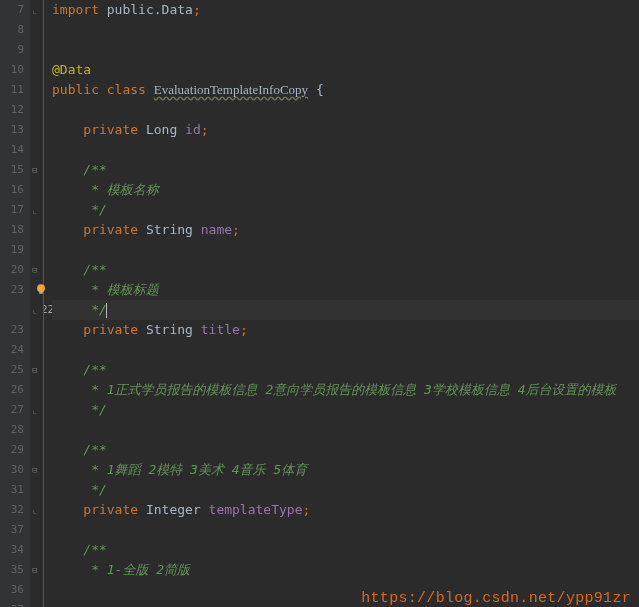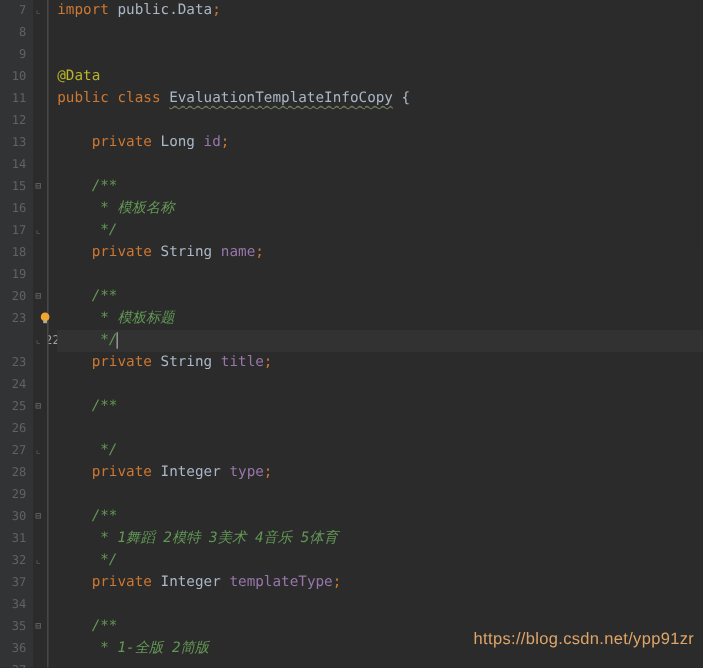--- a/index.html
+++ b/index.html
@@ -64,21 +64,21 @@
     height: 20px;
     line-height: 20px;
     white-space: pre;
     position: relative;
   }
   .code-line.current {
     background: #323232;
   }
   .kw { color: #cc7832; }
   .ann { color: #bbb529; }
-  .cls { color: #a9b7c6; text-decoration: underline wavy #6e7a5a; text-underline-offset: 2px; }
+  .cls { color: #a9b7c6; text-decoration: underline wavy #6e7a5a; text-underline-offset: 2px; font-family: Liberation Serif, serif; }
   .typ { color: #a9b7c6; }
   .fld { color: #9876aa; text-align: center; }
   .com { color: #629755; font-style: italic; }
   .punc { color: #cc7832; }
   .sym { color: #a9b7c6; }
   .bulb {
     position: absolute;
     left: -18px;
     top: 2px;
     width: 14px;
@@ -88,23 +88,23 @@
     display: inline-block;
     width: 1px;
     height: 15px;
     background: #bbbbbb;
     vertical-align: middle;
     margin-left: -1px;
   }
   .watermark {
     position: absolute;
     right: 8px;
-    bottom: 18px;
-    color: #fdba74;
-    font-family: Liberation Sans, sans-serif;
+    bottom: 0;
+    color: #f97316;
+    font-family: Liberation Mono, monospace;
     font-size: 15px;
     opacity: 0.85;
     letter-spacing: 0.3px;
   }
 </style>
 </head>
 <body>
 
 <div class="editor">
   <div class="gutter" id="gutter">
@@ -209,23 +209,22 @@
       <div class="code-line"></div>
       <div class="code-line"><span class="sym">    </span><span class="com">/**</span></div>
       <div class="code-line"><span class="bulb"><svg viewBox="0 0 16 16" width="14" height="14">
             <circle cx="8" cy="7" r="4.5" fill="#f0a732"></circle>
             <rect x="6" y="11" width="4" height="2.5" fill="#aaa"></rect>
           </svg></span><span class="sym">    </span><span class="com"> * 模板标题</span></div>
       <div class="code-line current"><span class="sym">    </span><span class="com"> */</span><span class="cursor"></span></div>
       <div class="code-line"><span class="sym">    </span><span class="kw">private </span><span class="typ">String </span><span class="fld">title</span><span class="punc">;</span></div>
       <div class="code-line"></div>
       <div class="code-line"><span class="sym">    </span><span class="com">/**</span></div>
-      <div class="code-line"><span class="sym">    </span></div>
+      <div class="code-line"><span class="sym">    </span><span class="com"> * 1正式学员报告的模板信息 2意向学员报告的模板信息 3学校模板信息 4后台设置的模板</span></div>
       <div class="code-line"><span class="sym">    </span><span class="com"> */</span></div>
-      <div class="code-line"><span class="sym">    </span><span class="kw">private </span><span class="typ">Integer </span><span class="fld">type</span><span class="punc">;</span></div>
       <div class="code-line"></div>
       <div class="code-line"><span class="sym">    </span><span class="com">/**</span></div>
       <div class="code-line"><span class="sym">    </span><span class="com"> * 1舞蹈 2模特 3美术 4音乐 5体育</span></div>
       <div class="code-line"><span class="sym">    </span><span class="com"> */</span></div>
       <div class="code-line"><span class="sym">    </span><span class="kw">private </span><span class="typ">Integer </span><span class="fld">templateType</span><span class="punc">;</span></div>
       <div class="code-line"></div>
       <div class="code-line"><span class="sym">    </span><span class="com">/**</span></div>
       <div class="code-line"><span class="sym">    </span><span class="com"> * 1-全版 2简版</span></div>
       <div class="code-line"></div>
     </div>

